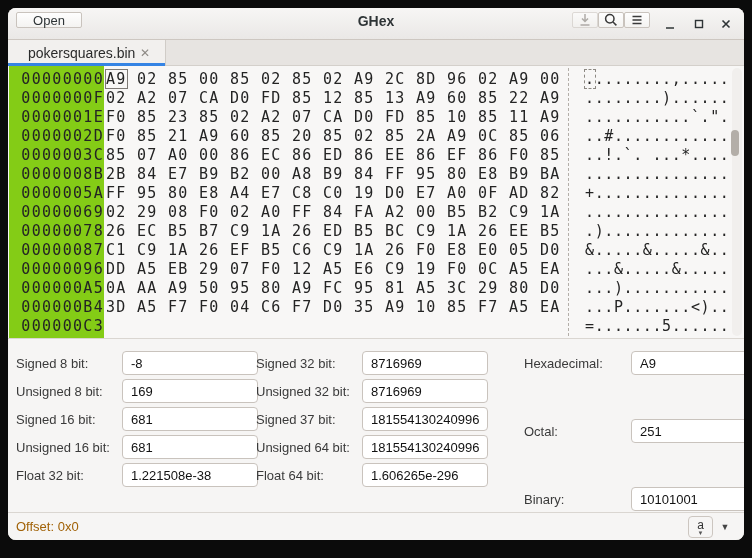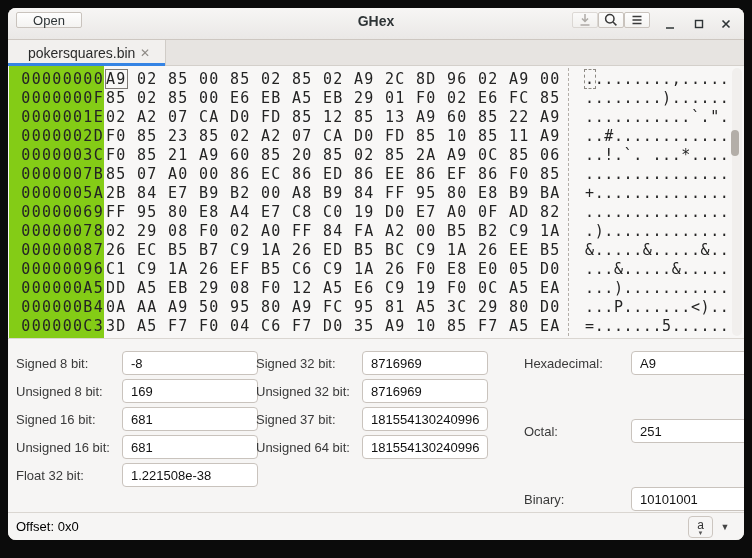--- a/index.html
+++ b/index.html
@@ -115,21 +115,21 @@
     width:26px; height:22px; border-left:1px solid #ddd8d3;
     display:flex; align-items:center; justify-content:center;
     color:#444; font-size:14px;
   }
   
   .statusbar {
     position:absolute; left:0; top:504px; width:736px; height:28px;
     background:#f6f5f4; border-top:1px solid #dad6d1;
     display:flex; align-items:center;
   }
-  .offset-status { margin-left:8px; font-size:13px; color:#000000; }
+  .offset-status { margin-left:8px; font-size:13px; color:#a16207; }
   .char-btn {
     position:absolute; right:31px; top:3px; width:25px; height:22px;
     border:1px solid #ccc6c0; border-radius:4px; background:#f6f5f4;
     display:flex; flex-direction:column; align-items:center; justify-content:center;
     color:#333; line-height:1;
   }
   .char-btn .ch { font-size:12px; }
   .char-btn .ar { font-size:6px; margin-top:-1px; color:#555; }
   .drop-btn {
     position:absolute; right:10px; top:3px; width:18px; height:22px;
@@ -201,43 +201,42 @@
     </div>
   </div>
 
   <div class="hexview">
     <div class="offset-col" id="offset-col">
         <div class="hexline">00000000</div>
         <div class="hexline">0000000F</div>
         <div class="hexline">0000001E</div>
         <div class="hexline">0000002D</div>
         <div class="hexline">0000003C</div>
-        <div class="hexline">0000007B</div>
+        <div class="hexline">0000008B</div>
         <div class="hexline">0000005A</div>
         <div class="hexline">00000069</div>
         <div class="hexline">00000078</div>
         <div class="hexline">00000087</div>
         <div class="hexline">00000096</div>
         <div class="hexline">000000A5</div>
         <div class="hexline">000000B4</div>
         <div class="hexline">000000C3</div>
       </div>
     <div class="hex-col" id="hex-col">
         <div class="hexline"><span class="hex-cursor">A9</span> 02 85 00 85 02 85 02 A9 2C 8D 96 02 A9 00</div>
-        <div class="hexline">85 02 85 00 E6 EB A5 EB 29 01 F0 02 E6 FC 85</div>
         <div class="hexline">02 A2 07 CA D0 FD 85 12 85 13 A9 60 85 22 A9</div>
         <div class="hexline">F0 85 23 85 02 A2 07 CA D0 FD 85 10 85 11 A9</div>
         <div class="hexline">F0 85 21 A9 60 85 20 85 02 85 2A A9 0C 85 06</div>
         <div class="hexline">85 07 A0 00 86 EC 86 ED 86 EE 86 EF 86 F0 85</div>
         <div class="hexline">2B 84 E7 B9 B2 00 A8 B9 84 FF 95 80 E8 B9 BA</div>
         <div class="hexline">FF 95 80 E8 A4 E7 C8 C0 19 D0 E7 A0 0F AD 82</div>
         <div class="hexline">02 29 08 F0 02 A0 FF 84 FA A2 00 B5 B2 C9 1A</div>
         <div class="hexline">26 EC B5 B7 C9 1A 26 ED B5 BC C9 1A 26 EE B5</div>
         <div class="hexline">C1 C9 1A 26 EF B5 C6 C9 1A 26 F0 E8 E0 05 D0</div>
-        <div class="hexline">DD A5 EB 29 08 F0 12 A5 E6 C9 19 F0 0C A5 EA</div>
+        <div class="hexline">DD A5 EB 29 07 F0 12 A5 E6 C9 19 F0 0C A5 EA</div>
         <div class="hexline">0A AA A9 50 95 80 A9 FC 95 81 A5 3C 29 80 D0</div>
         <div class="hexline">3D A5 F7 F0 04 C6 F7 D0 35 A9 10 85 F7 A5 EA</div>
       </div>
     <div class="panel-sep"></div>
     <div class="ascii-col" id="ascii-col">
         <div class="hexline"><span class="ascii-cursor">.</span>........,.....</div>
         <div class="hexline">........)......</div>
         <div class="hexline">...........`.".</div>
         <div class="hexline">..#............</div>
         <div class="hexline">..!.`. ...*....</div>
@@ -307,20 +306,26 @@
           <div class="conv-field">
             <span class="conv-value">181554130240996</span>
           </div>
         </div>
         <div class="conv-row">
           <span class="conv-label">Unsigned 64 bit:</span>
           <div class="conv-field">
             <span class="conv-value">181554130240996</span>
           </div>
         </div>
+        <div class="conv-row">
+          <span class="conv-label">Float 64 bit:</span>
+          <div class="conv-field">
+            <span class="conv-value">1.606265e-296</span>
+          </div>
+        </div>
       </div>
     <div class="conv-col c3" id="conv-col-2">
         <div class="conv-row">
           <span class="conv-label">Hexadecimal:</span>
           <div class="conv-field">
             <span class="conv-value">A9</span>
           </div>
         </div>
         <div class="conv-row">
           <span class="conv-label">Octal:</span>

